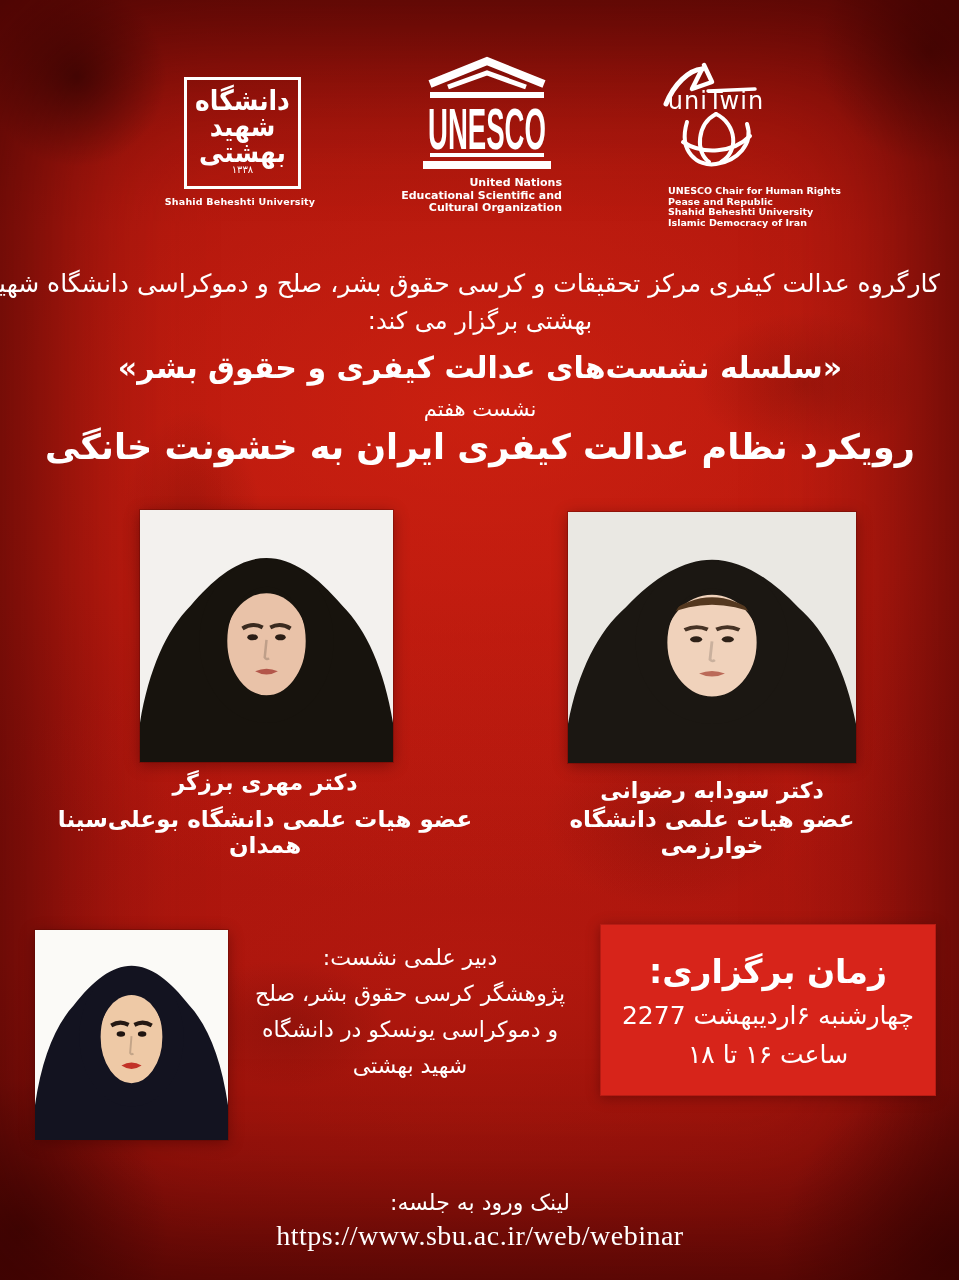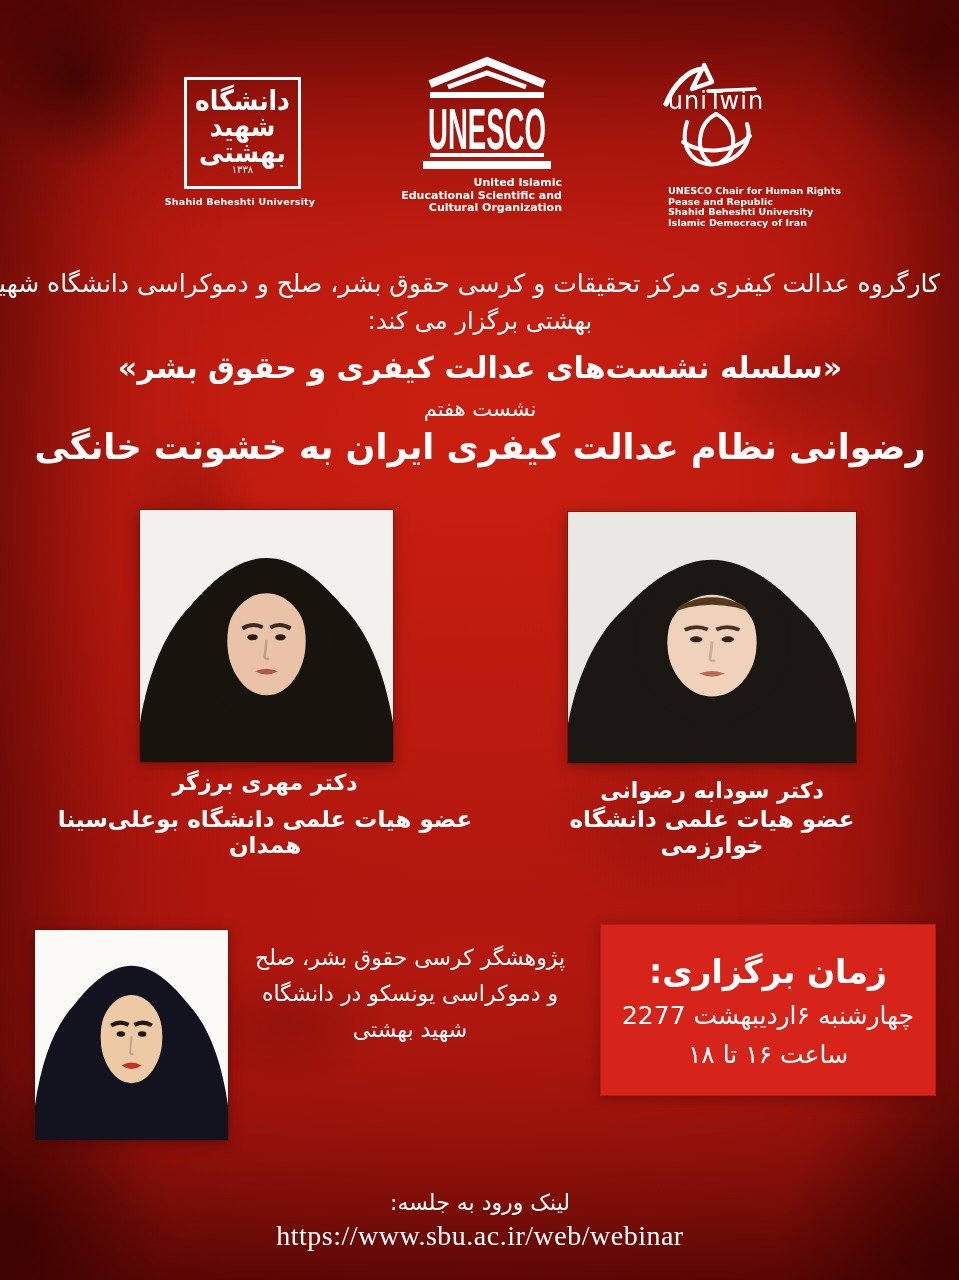--- a/index.html
+++ b/index.html
@@ -117,21 +117,21 @@
       <polyline points="36,31 75,17 114,31" fill="none" stroke="#fff" stroke-width="5"></polyline>
       <rect x="18" y="36" width="114" height="6"></rect>
       <g transform="scale(1,1.9)">
         <text x="75" y="49" text-anchor="middle" font-family="Liberation Sans, DejaVu Sans, sans-serif" font-weight="bold" font-size="30" textLength="118" lengthAdjust="spacingAndGlyphs" fill="#fff">UNESCO</text>
       </g>
       <rect x="18" y="97" width="114" height="4"></rect>
       <rect x="11" y="105" width="128" height="8"></rect>
     </g>
   </svg>
   <div class="abs unesco-caption">
-    <div>United Islamic</div>
+    <div>United Nations</div>
     <div>Educational Scientific and</div>
     <div>Cultural Organization</div>
   </div>
 
   <svg class="abs unitwin-svg" width="120" height="112" viewBox="0 0 120 112">
     <g fill="none" stroke="#fff" stroke-linecap="round" stroke-linejoin="round">
       <path d="M8,42 C16,22 31,8 44,7" stroke-width="5"></path>
       <path d="M44,7 L34,27 L54,20 L46,3" stroke-width="4.5"></path>
       <line x1="50" y1="29" x2="97" y2="27" stroke-width="3.5"></line>
       <path d="M58,52 C39,62 37,90 51,100" stroke-width="4"></path>
@@ -145,21 +145,21 @@
     <div>UNESCO Chair for Human Rights</div>
     <div>Pease and Republic</div>
     <div>Shahid Beheshti University</div>
     <div>Islamic Democracy of Iran</div>
   </div>
 
   <div class="abs intro1 center rtl nowrap">کارگروه عدالت کیفری مرکز تحقیقات و کرسی حقوق بشر، صلح و دموکراسی دانشگاه شهید</div>
   <div class="abs intro2 center rtl">بهشتی برگزار می کند:</div>
   <div class="abs series center rtl nowrap">«سلسله نشست‌های عدالت کیفری و حقوق بشر»</div>
   <div class="abs session center rtl">نشست هفتم</div>
-  <div class="abs topic center rtl nowrap">رضوانی نظام عدالت کیفری ایران به خشونت خانگی</div>
+  <div class="abs topic center rtl nowrap">رویکرد نظام عدالت کیفری ایران به خشونت خانگی</div>
 
   <div class="abs photo photo-left">
     <svg viewBox="0 0 100 100" preserveAspectRatio="none">
       <rect width="100" height="100" fill="#f3f1ee"></rect>
       <path d="M-2,102 C0,72 8,50 20,38 C30,26 40,19 50,19 C60,19 70,26 80,38 C92,50 100,72 102,102 Z" fill="#17130d"></path>
       <ellipse cx="50" cy="54" rx="16.5" ry="21" fill="#e9c2a8"></ellipse>
       <ellipse cx="50" cy="52" rx="21" ry="27" fill="none" stroke="#17130d" stroke-width="11"></ellipse>
       <path d="M40.5,47 Q44.5,44.5 48.5,46.6" stroke="#3a2a1f" stroke-width="1.6" fill="none"></path>
       <path d="M51.5,46.6 Q55.5,44.5 59.5,47" stroke="#3a2a1f" stroke-width="1.6" fill="none"></path>
       <ellipse cx="44.5" cy="50.5" rx="2.1" ry="1.2" fill="#2a1d15"></ellipse>
@@ -199,20 +199,21 @@
       <path d="M39.5,45.5 Q44,42.8 48.5,45.2" stroke="#241812" stroke-width="2" fill="none"></path>
       <path d="M51.5,45.2 Q56,42.8 60.5,45.5" stroke="#241812" stroke-width="2" fill="none"></path>
       <ellipse cx="44.5" cy="49.5" rx="2.2" ry="1.3" fill="#1e1410"></ellipse>
       <ellipse cx="55.5" cy="49.5" rx="2.2" ry="1.3" fill="#1e1410"></ellipse>
       <path d="M50,50.5 L49.3,58.5 Q50,59.6 51,58.8" stroke="rgba(0,0,0,0.18)" stroke-width="1" fill="none"></path>
       <path d="M44.8,64.5 Q50,67.8 55.2,64.5 Q50,61.8 44.8,64.5 Z" fill="#c23227"></path>
     </svg>
   </div>
 
   <div class="abs coordinator center rtl">
+    <div>دبیر علمی نشست:</div>
     <div>پژوهشگر کرسی حقوق بشر، صلح</div>
     <div>و دموکراسی یونسکو در دانشگاه</div>
     <div>شهید بهشتی</div>
   </div>
 
   <div class="abs schedule rtl">
     <div class="schedule-heading">زمان برگزاری:</div>
     <div class="schedule-date nowrap">چهارشنبه ۶اردیبهشت 2277</div>
     <div class="schedule-time">ساعت ۱۶ تا ۱۸</div>
   </div>

